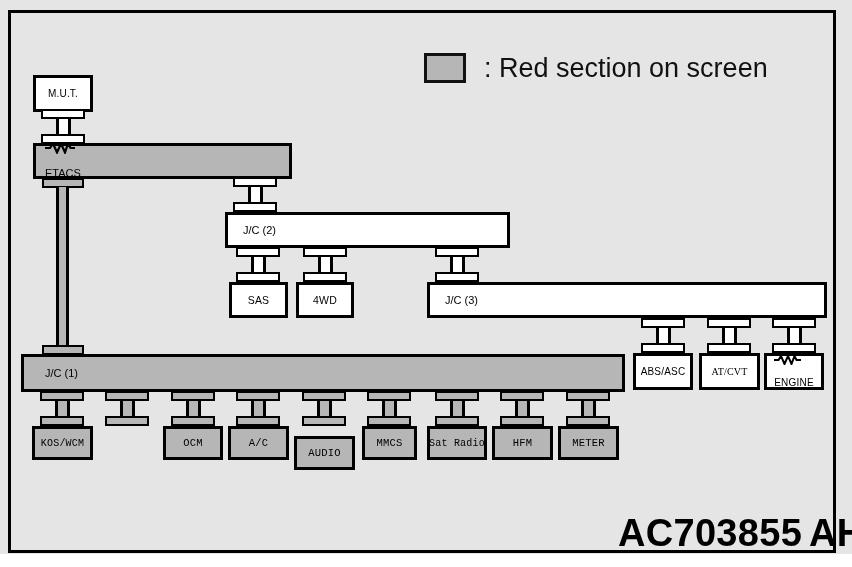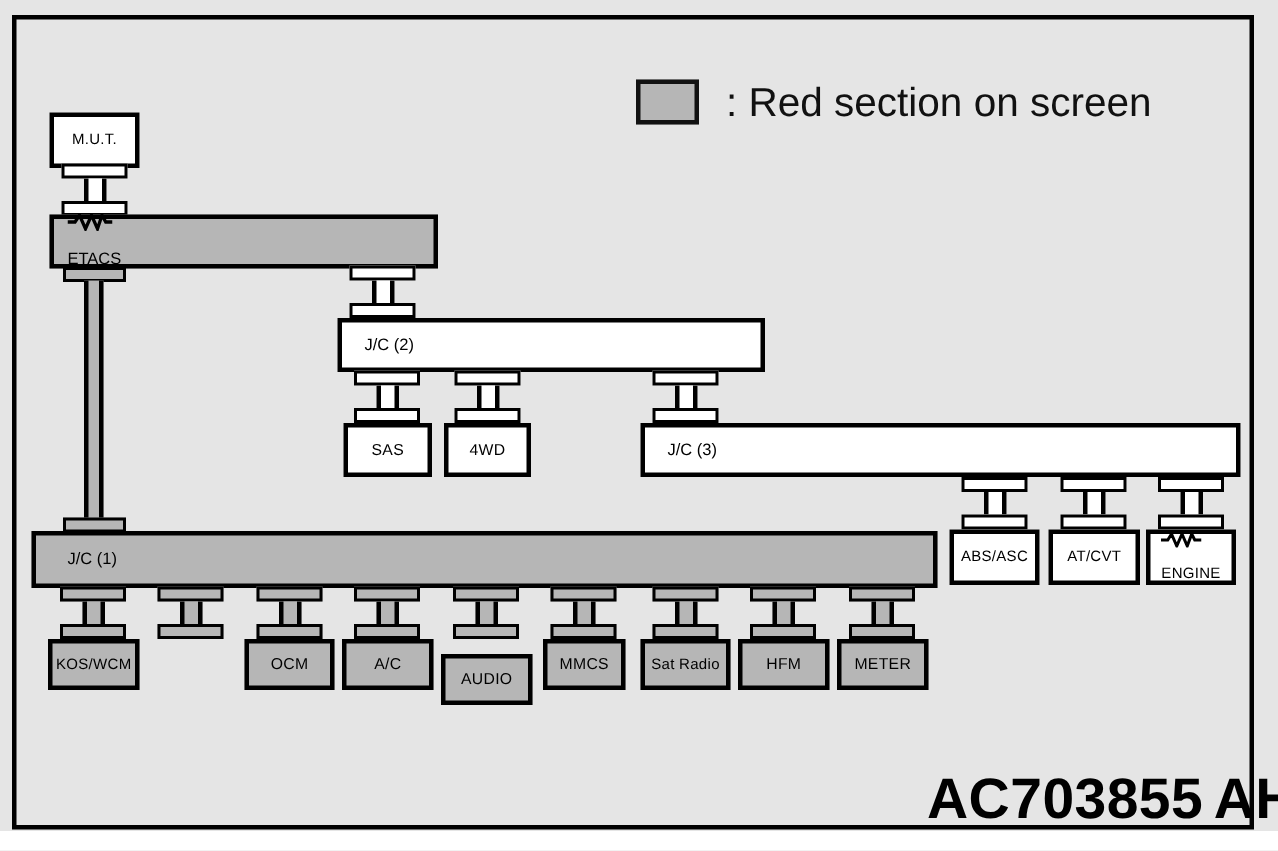--- a/index.html
+++ b/index.html
@@ -9,21 +9,21 @@
     font-family:"Liberation Sans","DejaVu Sans",sans-serif; color:#000;
     overflow:hidden;
   }
   .frame { position:absolute; left:8px; top:10px; width:828px; height:543px;
     border:3px solid var(--line); box-sizing:border-box; }
 
   
   .box { position:absolute; box-sizing:border-box; border:3px solid var(--line);
     background:#fff; display:flex; align-items:center; justify-content:center;
     font-size:10.5px; letter-spacing:0.2px; white-space:nowrap; }
-  .box.gray { background:var(--gray); }
+  .box.gray { background:var(--gray);font-family:Liberation Mono, monospace; }
 
   
   .bar { position:absolute; box-sizing:border-box; border:3px solid var(--line);
     background:#fff; display:flex; align-items:center; justify-content:flex-start;
     padding-left:15px; font-size:11px; white-space:nowrap; }
   .bar.gray { background:var(--gray); }
 
   
   .conn { position:absolute; width:44px; display:flex; flex-direction:column; align-items:center; }
   .conn .cap { width:44px; height:10px; box-sizing:border-box;
@@ -135,21 +135,21 @@
   </div>
   <div class="conn" style="left:772px; top:318px;">
     <div class="cap"></div>
     <div class="legs"></div>
     <div class="cap"></div>
   </div>
 
   <div class="box" style="left:633px; top:353px; width:60px; height:37px; font-size:10px;">
     <span>ABS/ASC</span>
   </div>
-  <div class="box" style="left:699px; top:353px; width:61px; height:37px; font-size:10px;">
+  <div class="box" style="left:699px; top:353px; width:61px; height:37px; font-size:10px;font-family:Liberation Serif, serif;">
     <span>AT/CVT</span>
   </div>
   <div class="box" style="left:764px; top:353px; width:60px; height:37px;">
     <div class="engine-inner">
       <svg class="zig" width="27" height="10" viewBox="0 0 27 10">
         <path d="M0 5 H4.5 L7 1 L10.5 9 L14 1 L17.5 9 L20.5 1 L22.5 5 H27" fill="none" stroke="#000" stroke-width="2"></path>
       </svg>
       <span>ENGINE</span>
     </div>
   </div>

